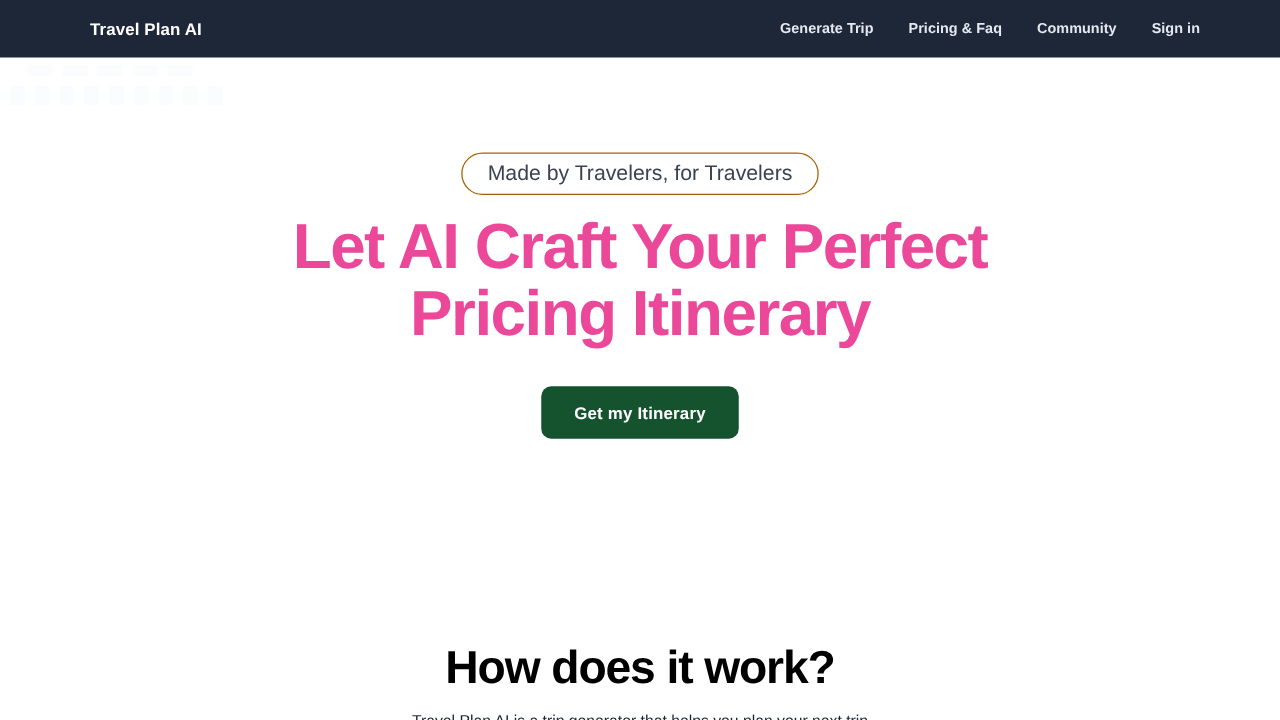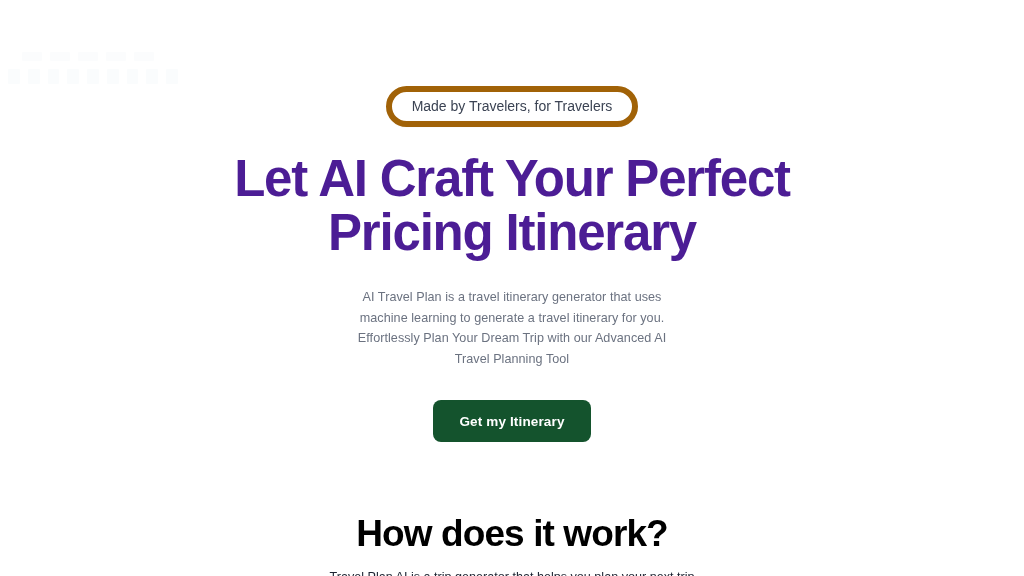--- a/index.html
+++ b/index.html
@@ -81,37 +81,37 @@
   
   .hero {
     position:absolute;
     top:46px; left:0;
     width:1024px;
     display:flex;
     flex-direction:column;
     align-items:center;
   }
   .badge {
-    margin-top:40px;
-    border:6px solid #a16207;
+    margin-top:76px;
+    border:1px solid #a16207;
     background:#ffffff;
     border-radius:999px;
     padding:7px 20px 8px;
-    font-size:14px;
+    font-size:17px;
     color:#3b4353;
     line-height:1;
     white-space:nowrap;
     box-shadow:0 1px 1px rgba(16,24,40,0.02);
     cursor:default;
   }
   .hero-title {
-    margin-top:25px;
+    margin-top:14px;
     width:560px;
     text-align:center;
-    color:#4c1d95;
+    color:#ec4899;
     font-size:51px;
     font-weight:bold;
     line-height:54px;
     letter-spacing:-1.2px;
   }
   .hero-sub {
     margin-top:27px;
     width:330px;
     text-align:center;
     color:#6b7280;
@@ -158,20 +158,29 @@
     color:#1d2432;
     font-size:12.6px;
     line-height:20px;
   }
 </style>
 </head>
 <body>
 
 <div class="page">
 
+  <div class="navbar">
+    <div class="brand">Travel Plan AI</div>
+    <div class="nav-links">
+      <a class="nav-link">Generate Trip</a>
+      <a class="nav-link">Pricing &amp; Faq</a>
+      <a class="nav-link">Community</a>
+      <a class="nav-link">Sign in</a>
+    </div>
+  </div>
 
   <div class="skeleton">
     <div class="sk-row sk-top">
       <div class="sk-bar"></div>
       <div class="sk-bar"></div>
       <div class="sk-bar"></div>
       <div class="sk-bar"></div>
       <div class="sk-bar"></div>
     </div>
     <div class="sk-row">
@@ -187,21 +196,20 @@
     </div>
   </div>
 
   <div class="hero">
     <div class="badge">Made by Travelers, for Travelers</div>
     <h1 class="hero-title">
       <span>Let AI Craft Your Perfect</span>
       <br>
       <span>Pricing Itinerary</span>
     </h1>
-    <p class="hero-sub">AI Travel Plan is a travel itinerary generator that uses machine learning to generate a travel itinerary for you. Effortlessly Plan Your Dream Trip with our Advanced AI Travel Planning Tool</p>
     <button class="cta">Get my Itinerary</button>
   </div>
 
   <div class="how">
     <h2 class="how-title">How does it work?</h2>
     <p class="how-sub">Travel Plan AI is a trip generator that helps you plan your next trip</p>
   </div>
 
 </div>
 

